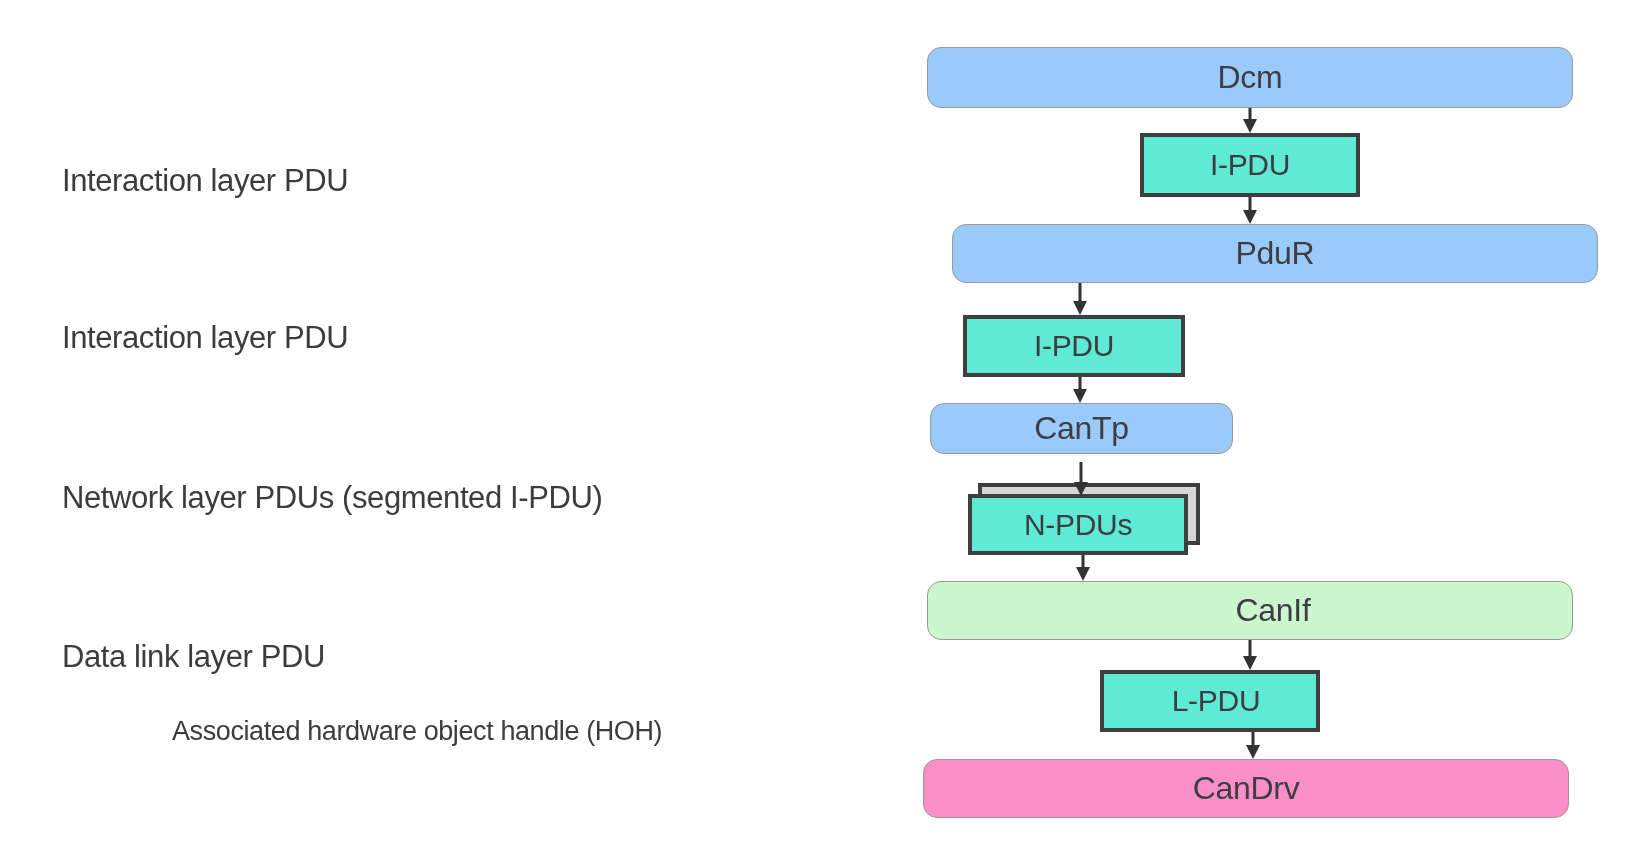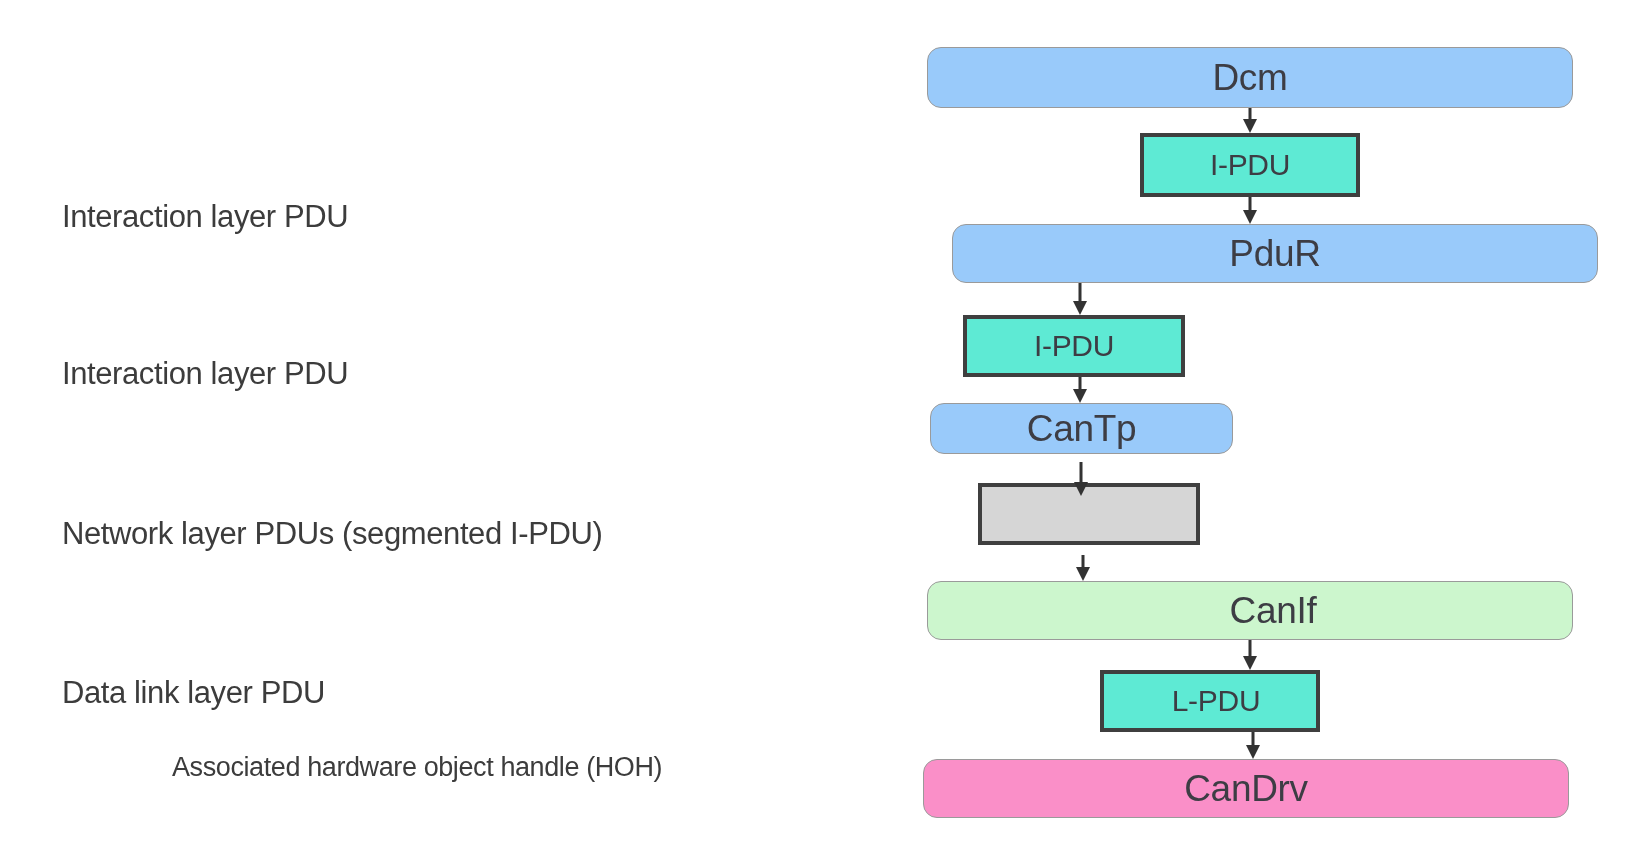--- a/index.html
+++ b/index.html
@@ -10,32 +10,31 @@
   }
   .canvas{position:absolute;inset:0;}
 
   
   .annot{
     position:absolute;
     color:#3c3c3c;
     font-size:31px;
     letter-spacing:-0.4px;
     white-space:nowrap;
-    margin-top:36px;
   }
   .annot.small{font-size:27px;}
 
   
   .module{
     position:absolute;
     box-sizing:border-box;
     border:1.5px solid #9a9a9a;
     border-radius:14px;
     display:flex;align-items:center;justify-content:center;
-    font-size:37px;color:#3d3d44;letter-spacing:-0.3px;
+    font-size:32px;color:#3d3d44;letter-spacing:-0.3px;
   }
   .module.blue{background:#99cafa;}
   .module.green{background:#ccf6cd;padding-left:46px;}
   .module.pink{background:#fa8fc8;}
 
   
   .pdu{
     position:absolute;
     box-sizing:border-box;
     background:#5eead4;
@@ -104,20 +103,23 @@
   <div class="arrow" style="left:1073px;top:377px;height:26px;">
     <span class="shaft"></span>
     <span class="head"></span>
   </div>
 
   <div class="module blue" style="left:930px;top:403px;width:303px;height:51px;">
     <span>CanTp</span>
   </div>
 
   <div class="pdu back" style="left:978px;top:483px;width:222px;height:62px;"></div>
+  <div class="pdu" style="left:968px;top:494px;width:220px;height:61px;">
+    <span>N-PDUs</span>
+  </div>
 
   <div class="arrow" style="left:1074px;top:462px;height:34px;">
     <span class="shaft"></span>
     <span class="head"></span>
   </div>
 
   <div class="arrow" style="left:1076px;top:555px;height:26px;">
     <span class="shaft"></span>
     <span class="head"></span>
   </div>

